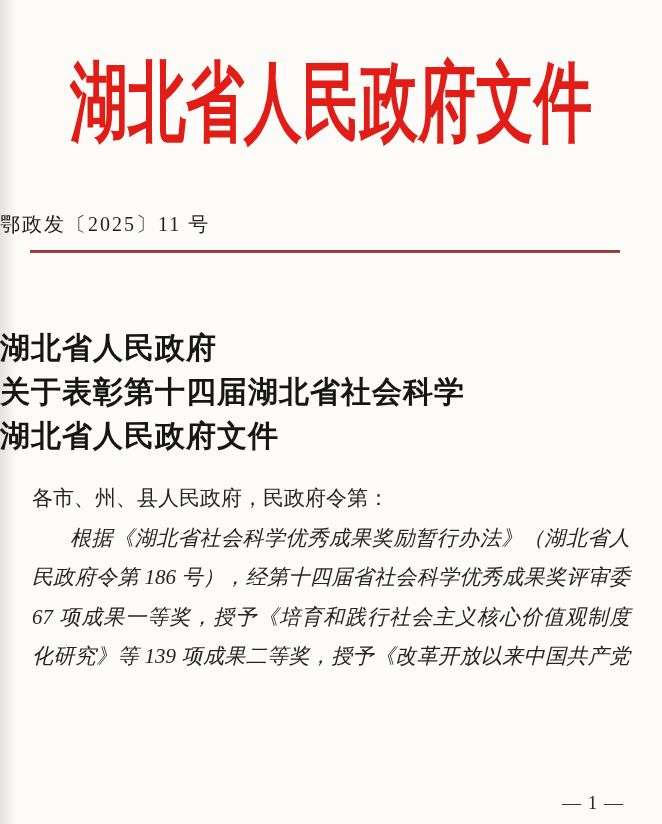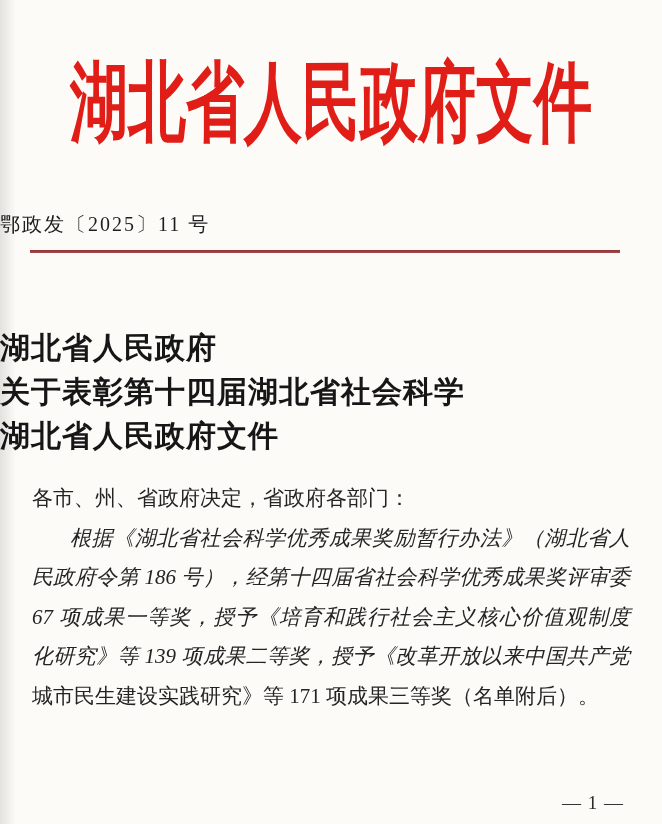--- a/index.html
+++ b/index.html
@@ -111,23 +111,22 @@
 
   <div class="red-rule"></div>
 
   <div class="title-block">
     <div>湖北省人民政府</div>
     <div>关于表彰第十四届湖北省社会科学</div>
     <div>湖北省人民政府文件</div>
   </div>
 
   <div class="body-text">
-    <div class="body-line">各市、州、省政府决定，省政府各部门：</div>
+    <div class="body-line">各市、州、县人民政府，民政府令第：</div>
     <div class="body-line fill indent">根据《湖北省社会科学优秀成果奖励暂行办法》（湖北省人</div>
     <div class="body-line fill">民政府令第 186 号），经第十四届省社会科学优秀成果奖评审委</div>
     <div class="body-line fill">67 项成果一等奖，授予《培育和践行社会主义核心价值观制度</div>
     <div class="body-line fill">化研究》等 139 项成果二等奖，授予《改革开放以来中国共产党</div>
-    <div class="body-line">城市民生建设实践研究》等 171 项成果三等奖（名单附后）。</div>
   </div>
 
   <div class="page-number">— 1 —</div>
 
 </div>
 
 </body></html>

